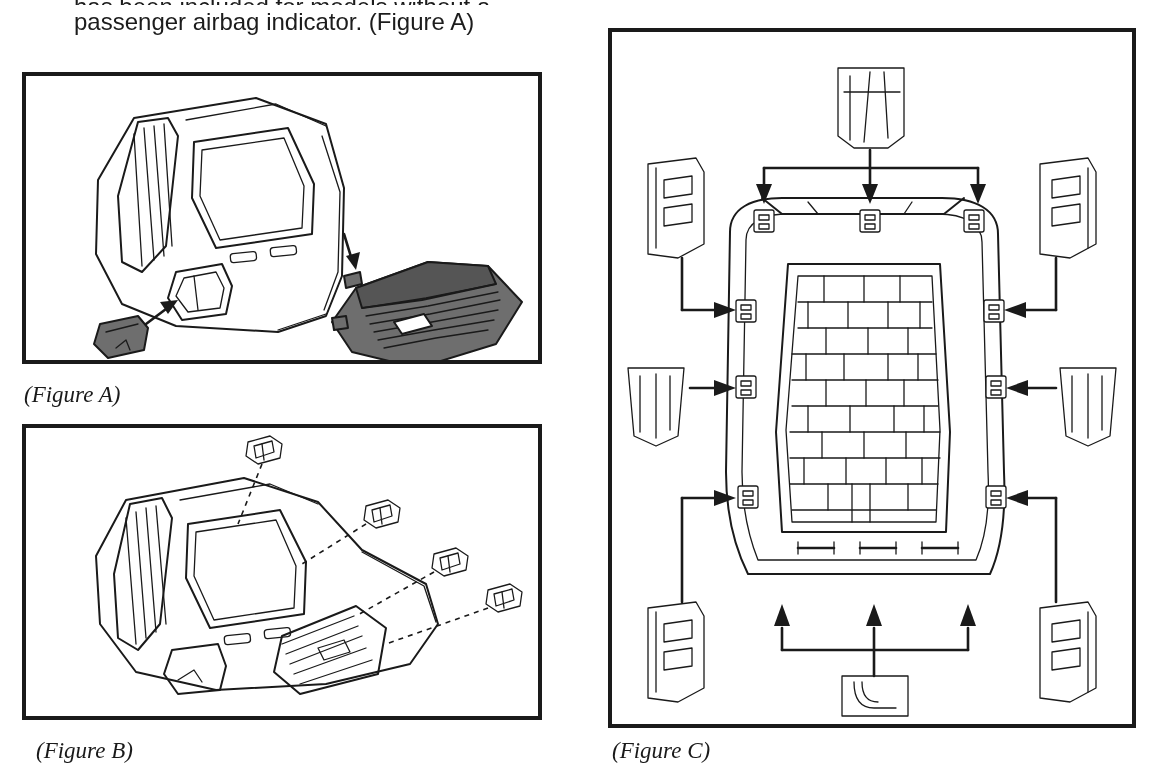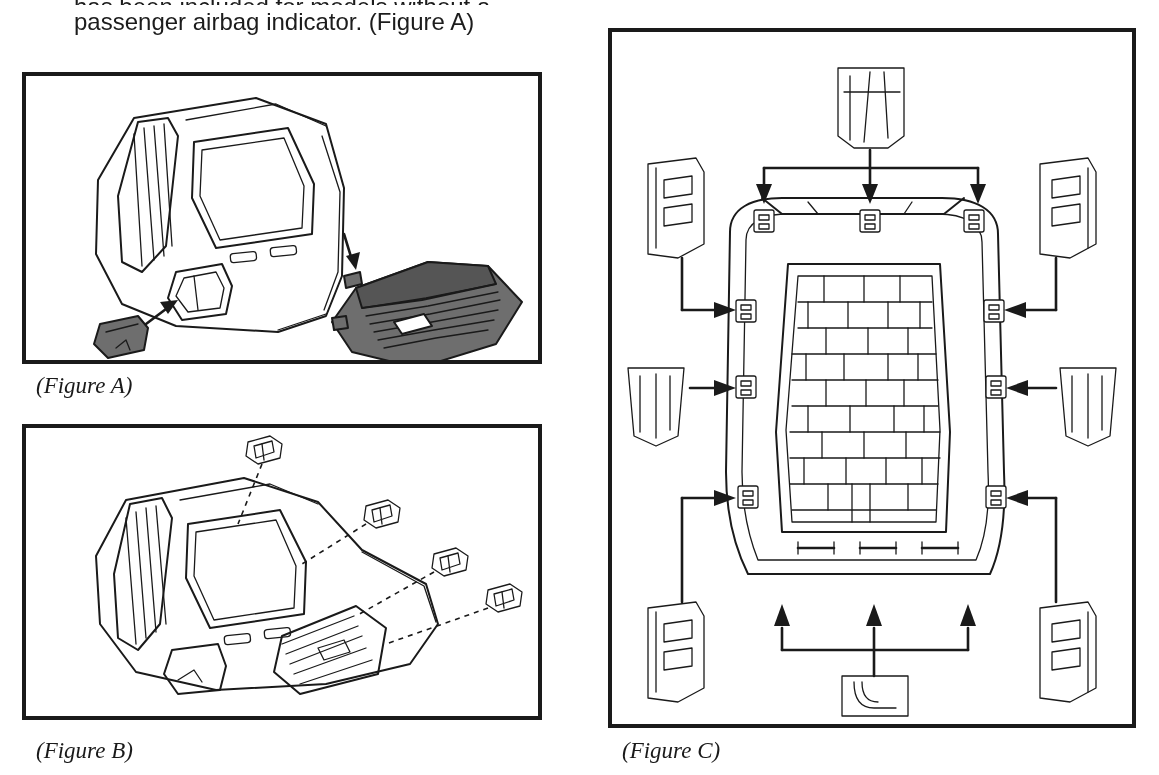--- a/index.html
+++ b/index.html
@@ -55,23 +55,23 @@
   #fig-c-frame { left: 608px; top: 28px;  width: 528px; height: 700px; }
 
   .fig-caption {
     position: absolute;
     font-style: italic;
     font-size: 23px;
     color: #1a1a1a;
     font-family: "Liberation Serif", serif;
     white-space: nowrap;
   }
-  #fig-a-caption { left: 24px;  top: 373px; margin-left: 12px; }
+  #fig-a-caption { left: 24px;  top: 382px; }
   #fig-b-caption { left: 36px;  top: 738px; }
-  #fig-c-caption { left: 612px; top: 738px; margin-left: 10px; }
+  #fig-c-caption { left: 612px; top: 738px; }
 
   .fig-svg {
     position: absolute;
     left: 0; top: 0;
   }
 
   svg { display: block; }
   .ln   { fill: none; stroke: #1a1a1a; stroke-width: 2; stroke-linejoin: round; stroke-linecap: round; }
   .ln-t { fill: none; stroke: #1a1a1a; stroke-width: 1.3; stroke-linejoin: round; stroke-linecap: round; }
   .ln-h { fill: none; stroke: #1a1a1a; stroke-width: 2.6; stroke-linejoin: round; stroke-linecap: round; }

